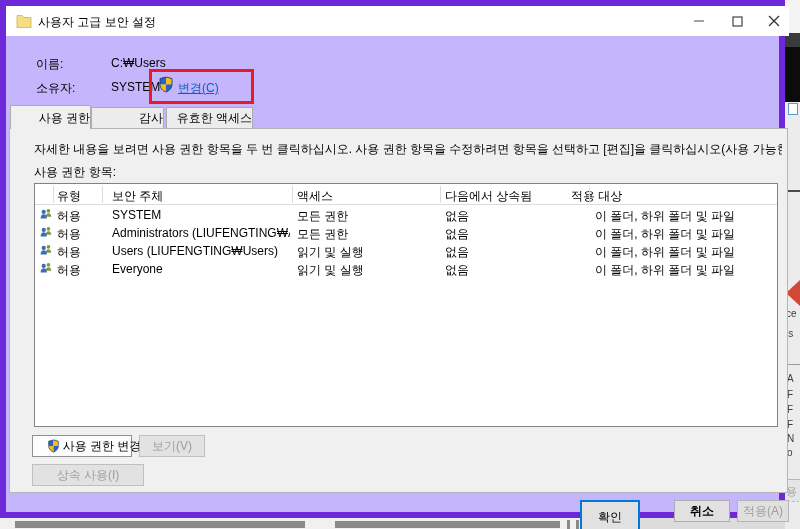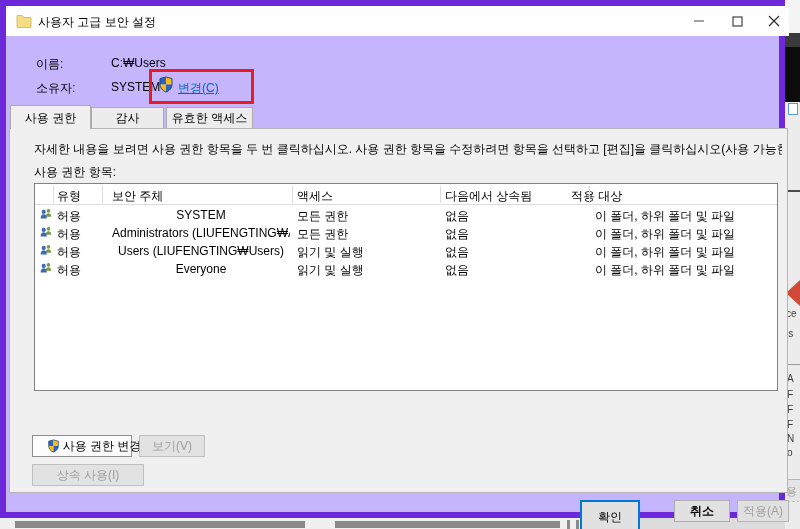--- a/index.html
+++ b/index.html
@@ -6,21 +6,21 @@
   .screen{position:relative;width:800px;height:529px;background:#e9e9e9;
           font-family:"Liberation Sans","DejaVu Sans",sans-serif;font-size:12px;color:#000;overflow:hidden;}
   .abs{position:absolute;}
   .dialog{left:0;top:0;width:785px;height:518px;background:#c4b5fd;border:6px solid #6d28d9;box-sizing:border-box;}
   .titlebar{left:0;top:0;width:783px;height:30px;background:#ffffff;}
   .title-text{left:32px;top:8px;}
   .capbtn{top:0;height:30px;display:flex;align-items:center;justify-content:center;}
   .label{white-space:nowrap;}
   .link{color:#0563c1;text-decoration:underline;cursor:pointer;}
   .redbox{border:3px solid #e51c23;background:transparent;}
-  .tab{box-sizing:border-box;text-align:center;border:1px solid #acacac;background:#ececec;}
+  .tab{box-sizing:border-box;text-align:right;border:1px solid #acacac;background:#ececec;}
   .tab.active{background:#f0f0f0;border-bottom:none;z-index:3;}
   .panel{box-sizing:border-box;background:#f0f0f0;border:1px solid #b5b5b5;}
   .table{box-sizing:border-box;background:#ffffff;border:1px solid #828282;}
   .th{color:#000;}
   .vsep{width:1px;background:#dcdcdc;top:2px;height:17px;}
   .hrow{height:18px;}
   .cell{position:absolute;white-space:nowrap;overflow:hidden;}
   .btn{box-sizing:border-box;background:#fcfcfc;border:1px solid #8f8f8f;display:flex;align-items:center;
        justify-content:center;gap:3px;font-size:12px;cursor:pointer;}
   .btn.disabled{background:#e2e2e2;border-color:#c0c0c0;color:#9f9f9f;cursor:default;text-align:center;}
@@ -125,21 +125,21 @@
     </div>
     <div class="abs tab" style="left:160px;top:101px;width:87px;height:22px;line-height:21px;">
       <span>유효한 액세스</span>
     </div>
 
     <div class="abs panel" style="left:3px;top:122px;width:779px;height:365px;"></div>
 
     <span class="abs label" style="left:28px;top:135px;width:748px;overflow:hidden;">자세한 내용을 보려면 사용 권한 항목을 두 번 클릭하십시오. 사용 권한 항목을 수정하려면 항목을 선택하고 [편집]을 클릭하십시오(사용 가능한 경우).</span>
     <span class="abs label" style="left:28px;top:158px;">사용 권한 항목:</span>
 
-    <div class="abs table" style="left:28px;top:177px;width:744px;height:208px;text-align:center;">
+    <div class="abs table" style="left:28px;top:177px;width:744px;height:244px;">
 
       <div class="abs" style="left:0;top:0;width:742px;height:20px;border-bottom:1px solid #dcdcdc;">
         <span class="cell th" style="left:22px;top:4px;">유형</span>
         <span class="cell th" style="left:77px;top:4px;">보안 주체</span>
         <span class="cell th" style="left:262px;top:4px;">액세스</span>
         <span class="cell th" style="left:410px;top:4px;">다음에서 상속됨</span>
         <span class="cell th" style="left:536px;top:4px;">적용 대상</span>
         <div class="abs vsep" style="left:18px;"></div>
         <div class="abs vsep" style="left:67px;"></div>
         <div class="abs vsep" style="left:257px;"></div>

